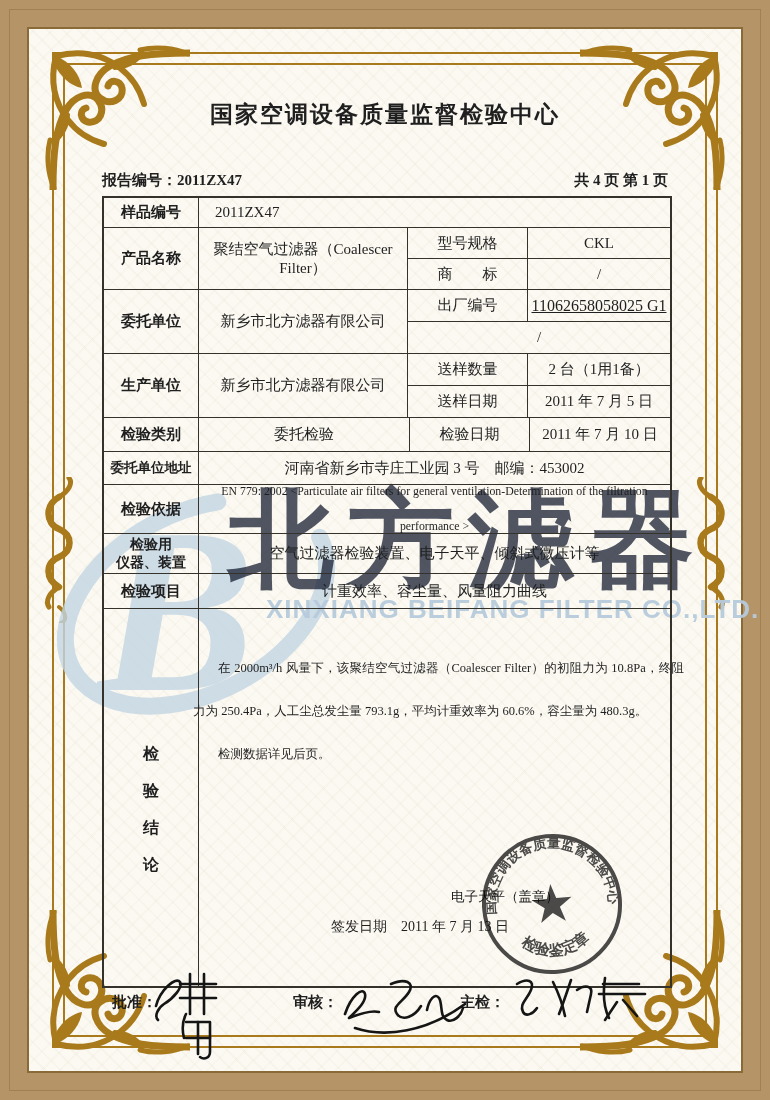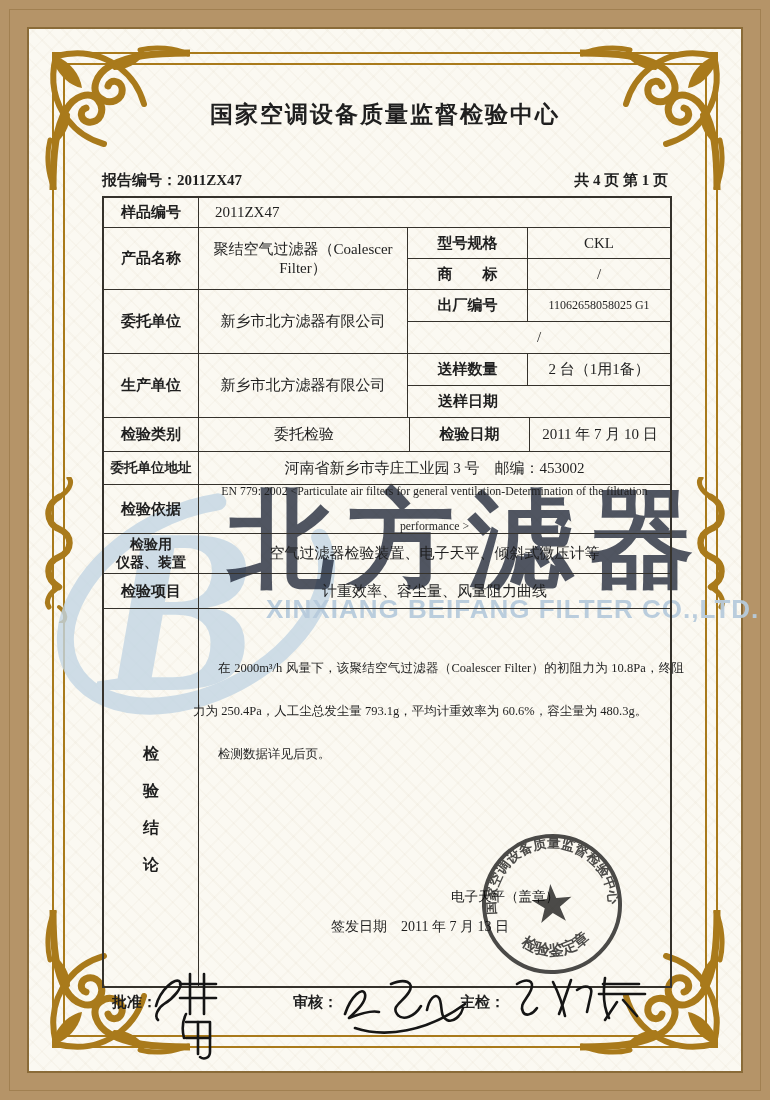--- a/index.html
+++ b/index.html
@@ -38,21 +38,21 @@
   .row{display:flex;border-bottom:1.5px solid #35322c;box-sizing:border-box;align-items:stretch;}
   .row:last-child{border-bottom:none;}
   .cell{border-right:1.5px solid #35322c;display:flex;align-items:center;justify-content:center;
         box-sizing:border-box;text-align:center;}
   .cell:last-child{border-right:none;}
   .lab{width:95px;flex:0 0 95px;font-weight:700;flex-direction:column;line-height:1.25;}
   .val{flex:1;}
   .rgroup{flex:0 0 262px;display:flex;flex-direction:column;}
   .subrow{flex:1;display:flex;border-bottom:1.5px solid #35322c;box-sizing:border-box;}
   .subrow:last-child{border-bottom:none;}
-  .rlab{flex:0 0 120px;font-weight:700;}
+  .rlab{flex:0 0 120px;font-weight:400;}
   .rval{flex:1;border-right:none;}
   .h30{height:30px;} .h62{height:62px;} .h64{height:64px;} .h34{height:34px;}
   .h33{height:33px;} .h49{height:49px;} .h40{height:40px;} .h35{height:35px;} .h377{height:377px;}
   .left-pad{justify-content:flex-start;padding-left:16px;text-align:left;}
   .small-lab{font-size:13.5px;white-space:nowrap;font-family:Liberation Serif, serif;}
   .en-basis{flex-direction:column;font-size:11.8px;line-height:1.6;font-family:"Liberation Serif","DejaVu Serif",serif;gap:16px;}
   .conc-lab{justify-content:flex-start;padding-top:135px;gap:17px;font-size:16px;}
   .conc{flex:1;position:relative;border-right:none;display:block;}
   .conc-text{position:absolute;left:-6px;right:-14px;top:38px;font-size:12.5px;line-height:43px;text-align:justify;}
   .conc-text p{margin:0;text-indent:2em;}
@@ -193,38 +193,39 @@
         </div>
       </div>
     </div>
 
     <div class="row h64">
       <div class="cell lab">委托单位</div>
       <div class="cell val">新乡市北方滤器有限公司</div>
       <div class="rgroup">
         <div class="subrow">
           <div class="cell rlab">出厂编号</div>
-          <div class="cell rval" style="font-size:12px;">11062658058025 G1</div>
+          <div class="cell rval" style="font-size:16px;text-decoration:underline;">11062658058025 G1</div>
         </div>
         <div class="subrow">
           <div class="cell rval">/</div>
         </div>
       </div>
     </div>
 
     <div class="row h64">
       <div class="cell lab">生产单位</div>
       <div class="cell val">新乡市北方滤器有限公司</div>
       <div class="rgroup">
         <div class="subrow">
           <div class="cell rlab">送样数量</div>
           <div class="cell rval">2 台（1用1备）</div>
         </div>
         <div class="subrow">
           <div class="cell rlab">送样日期</div>
+          <div class="cell rval">2011 年 7 月 5 日</div>
         </div>
       </div>
     </div>
 
     <div class="row h34">
       <div class="cell lab">检验类别</div>
       <div class="cell val">委托检验</div>
       <div class="cell rlab" style="flex:0 0 120px;">检验日期</div>
       <div class="cell" style="flex:0 0 140px;">2011 年 7 月 10 日</div>
     </div>

